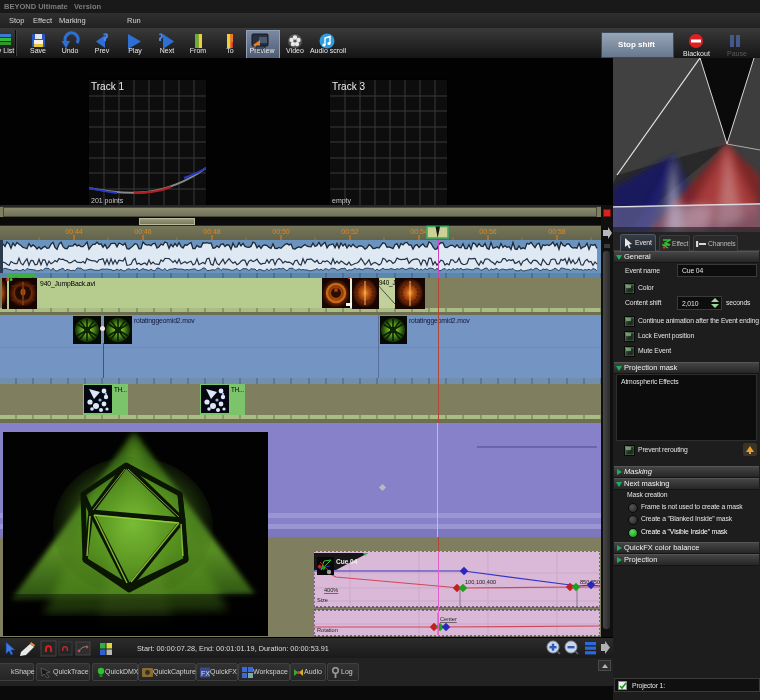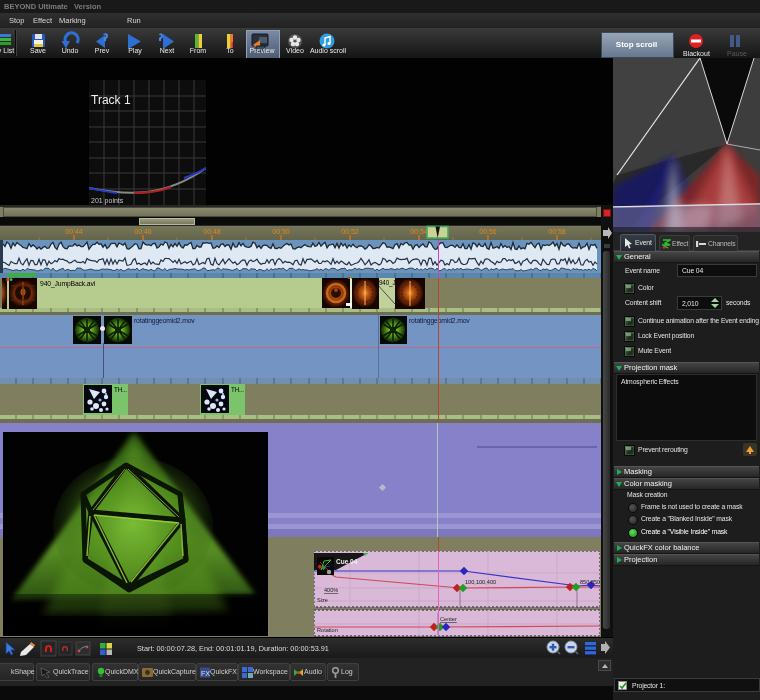--- a/index.html
+++ b/index.html
@@ -6,21 +6,21 @@
 #app{position:relative;width:760px;height:700px;overflow:hidden;background:#000;
   font-family:"Liberation Sans", sans-serif;}
 .abs{position:absolute;}
 
 #titlebar{left:0;top:0;width:760px;height:13px;background:#191919;color:#8a8a8a;font-size:7.5px;}
 #menubar{left:0;top:13px;width:760px;height:15px;background:linear-gradient(#2f2f2f,#222);color:#d6d6d6;font-size:7.5px;border-bottom:1px solid #111;}
 #toolbar{left:0;top:28px;width:760px;height:30px;background:linear-gradient(#3a3a3a,#151515);}
 .tblbl{position:absolute;top:19px;width:44px;left:0;text-align:center;color:#e8e8e8;font-size:7px;white-space:nowrap;}
 
 .tpanel{position:absolute;top:79px;width:117px;height:125px;background:#0d0d0d;border:1px solid #000;}
-.tpanel .nm{position:absolute;left:2px;top:1px;color:#efefef;font-size:12px;margin-top:12px;}
+.tpanel .nm{position:absolute;left:2px;top:1px;color:#efefef;font-size:10px;}
 .tpanel .pts{position:absolute;left:2px;bottom:1px;color:#c8c8c8;font-size:7px;}
 
 #tl{left:0;top:205px;width:601px;height:433px;background:#7f7f5f;overflow:hidden;}
 
 #rp{left:613px;top:58px;width:147px;height:642px;background:#1d1d1d;color:#e2e2e2;font-size:7.5px;}
 .hdr{position:absolute;left:1px;width:145px;height:10px;background:linear-gradient(#454545,#262626);color:#f0f0f0;border-top:1px solid #555;border-bottom:1px solid #141414;}
 .hdr span{position:absolute;left:10px;top:0px;font-size:7.5px;}
 .arrR{position:absolute;left:3px;top:2px;width:0;height:0;border-left:5px solid #19b25b;border-top:3px solid transparent;border-bottom:3px solid transparent;}
 .arrD{position:absolute;left:2px;top:3px;width:0;height:0;border-top:5px solid #19b25b;border-left:3px solid transparent;border-right:3px solid transparent;}
 .cb{position:absolute;width:9px;height:9px;background:linear-gradient(135deg,#5d6d5d,#1d2a1d 60%);border:1px solid #090909;box-shadow:inset 0 0 2px #72a872;}
@@ -160,21 +160,21 @@
     <span class="tblbl" style="left:80px;">Prev</span>
     <span class="tblbl" style="left:113px;">Play</span>
     <span class="tblbl" style="left:145px;">Next</span>
     <span class="tblbl" style="left:176px;">From</span>
     <span class="tblbl" style="left:208px;">To</span>
     <span class="tblbl" style="left:240px;">Preview</span>
     <span class="tblbl" style="left:273px;">Video</span>
     <span class="tblbl" style="left:306px;">Audio scroll</span>
 
     <div class="abs" style="left:601px;top:4px;width:71px;height:24px;background:linear-gradient(#98a5b5,#67788f);border:1px solid #3a4a5e;"></div>
-    <span class="abs" style="left:601px;top:12px;width:71px;text-align:center;color:#fff;font-size:8px;font-weight:bold;">Stop scroll</span>
+    <span class="abs" style="left:601px;top:12px;width:71px;text-align:center;color:#fff;font-size:8px;font-weight:bold;">Stop shift</span>
     <svg class="abs" style="left:683px;top:4px;" width="70" height="26" viewBox="0 0 70 26">
       <circle cx="13" cy="9" r="7" fill="#e02020"></circle>
       <rect x="8" y="7.5" width="10" height="3" fill="#fff"></rect>
       <rect x="47" y="3" width="4" height="12" fill="#44598a"></rect>
       <rect x="53" y="3" width="4" height="12" fill="#44598a"></rect>
     </svg>
     <span class="abs" style="left:683px;top:22px;color:#e8e8e8;font-size:7px;">Blackout</span>
     <span class="abs" style="left:727px;top:22px;color:#5a5a5a;font-size:7px;">Pause</span>
   </div>
 
@@ -185,20 +185,30 @@
         <path d="M15,0 V125 M30,0 V125 M45,0 V125 M60,0 V125 M75,0 V125 M90,0 V125 M105,0 V125"></path>
         <path d="M0,16 H117 M0,31 H117 M0,47 H117 M0,62 H117 M0,78 H117 M0,93 H117 M0,109 H117"></path>
       </g>
       <path d="M0,108 C20,112 40,114 58,112 C80,109 100,100 117,88" fill="none" stroke="#888" stroke-width="2"></path>
       <path d="M0,108 C10,110 18,112 28,113" fill="none" stroke="#2439c8" stroke-width="2"></path>
       <path d="M45,113 C60,113 72,111 82,107" fill="none" stroke="#b02020" stroke-width="2"></path>
       <path d="M95,98 C103,95 110,92 117,88" fill="none" stroke="#2439c8" stroke-width="2"></path>
     </svg>
     <span class="nm">Track 1</span>
       <span class="pts">201 points</span>
+  </div>
+  <div class="tpanel" style="left:329px;">
+    <svg class="abs" style="left:0;top:0;" width="117" height="125" viewBox="0 0 117 125">
+      <g stroke="#3a3a3a" stroke-width="1">
+        <path d="M15,0 V125 M30,0 V125 M45,0 V125 M60,0 V125 M75,0 V125 M90,0 V125 M105,0 V125"></path>
+        <path d="M0,16 H117 M0,31 H117 M0,47 H117 M0,62 H117 M0,78 H117 M0,93 H117 M0,109 H117"></path>
+      </g>
+    </svg>
+    <span class="nm">Track 3</span>
+      <span class="pts">empty</span>
   </div>
 
   <div class="abs" id="tl">
     <div class="abs" style="left:0;top:0;width:601px;height:2px;background:#262626;"></div>
     <div class="abs" style="left:3px;top:2px;width:594px;height:10px;background:linear-gradient(#8a8a6e,#72725a);border:1px solid #4a4a3a;box-sizing:border-box;"></div>
     <div class="abs" style="left:0;top:12px;width:601px;height:8px;background:#0a0a0a;"></div>
     <div class="abs" style="left:139px;top:13px;width:56px;height:7px;background:linear-gradient(#9a9a7e,#7a7a62);border:1px solid #b8b89a;box-sizing:border-box;"></div>
 
     <div class="abs" style="left:0;top:20px;width:601px;height:15px;background:linear-gradient(#76765a,#64644c);border-top:1px solid #2a2a2a;box-sizing:border-box;"></div>
     <svg class="abs" style="left:0;top:20px;" width="601" height="15" viewBox="0 0 601 15">
@@ -660,27 +670,27 @@
       <span class="lbl" style="left:4px;top:3px;">Atmospheric Effects</span>
     </div>
     <i class="cb" style="left:11px;top:387px;"></i>
     <div class="lbl" style="left:25px;top:388px;">Prevent rerouting</div>
     <svg class="abs" style="left:130px;top:385px;" width="14" height="13" viewBox="0 0 14 13">
         <rect width="14" height="13" rx="2" fill="#3a3426"></rect>
         <path d="M3,9 L7,3 L11,9 Z" fill="#e8a030"></path>
         <rect x="6" y="8" width="2" height="3" fill="#e8a030"></rect>
       </svg>
 
-    <div class="hdr" style="top:408px;">
+    <div class="hdr" style="top:408px;font-style:italic;">
         <i class="arrR"></i>
         <span>Masking</span>
       </div>
     <div class="hdr" style="top:420px;">
         <i class="arrD"></i>
-        <span>Color masking</span>
+        <span>Next masking</span>
       </div>
     <div class="lbl" style="left:14px;top:433px;">Mask creation</div>
     <i class="rb" style="left:15px;top:445px;"></i>
     <div class="lbl" style="left:28px;top:445px;">Frame is not used to create a mask</div>
     <i class="rb" style="left:15px;top:457px;"></i>
     <div class="lbl" style="left:28px;top:457px;">Create a "Blanked Inside" mask</div>
     <i class="rb" style="left:15px;top:470px;background:radial-gradient(circle at 40% 35%,#5ae05a,#1a8a1a);"></i>
     <div class="lbl" style="left:28px;top:470px;color:#fff;">Create a "Visible Inside" mask</div>
 
     <div class="hdr" style="top:484px;">

